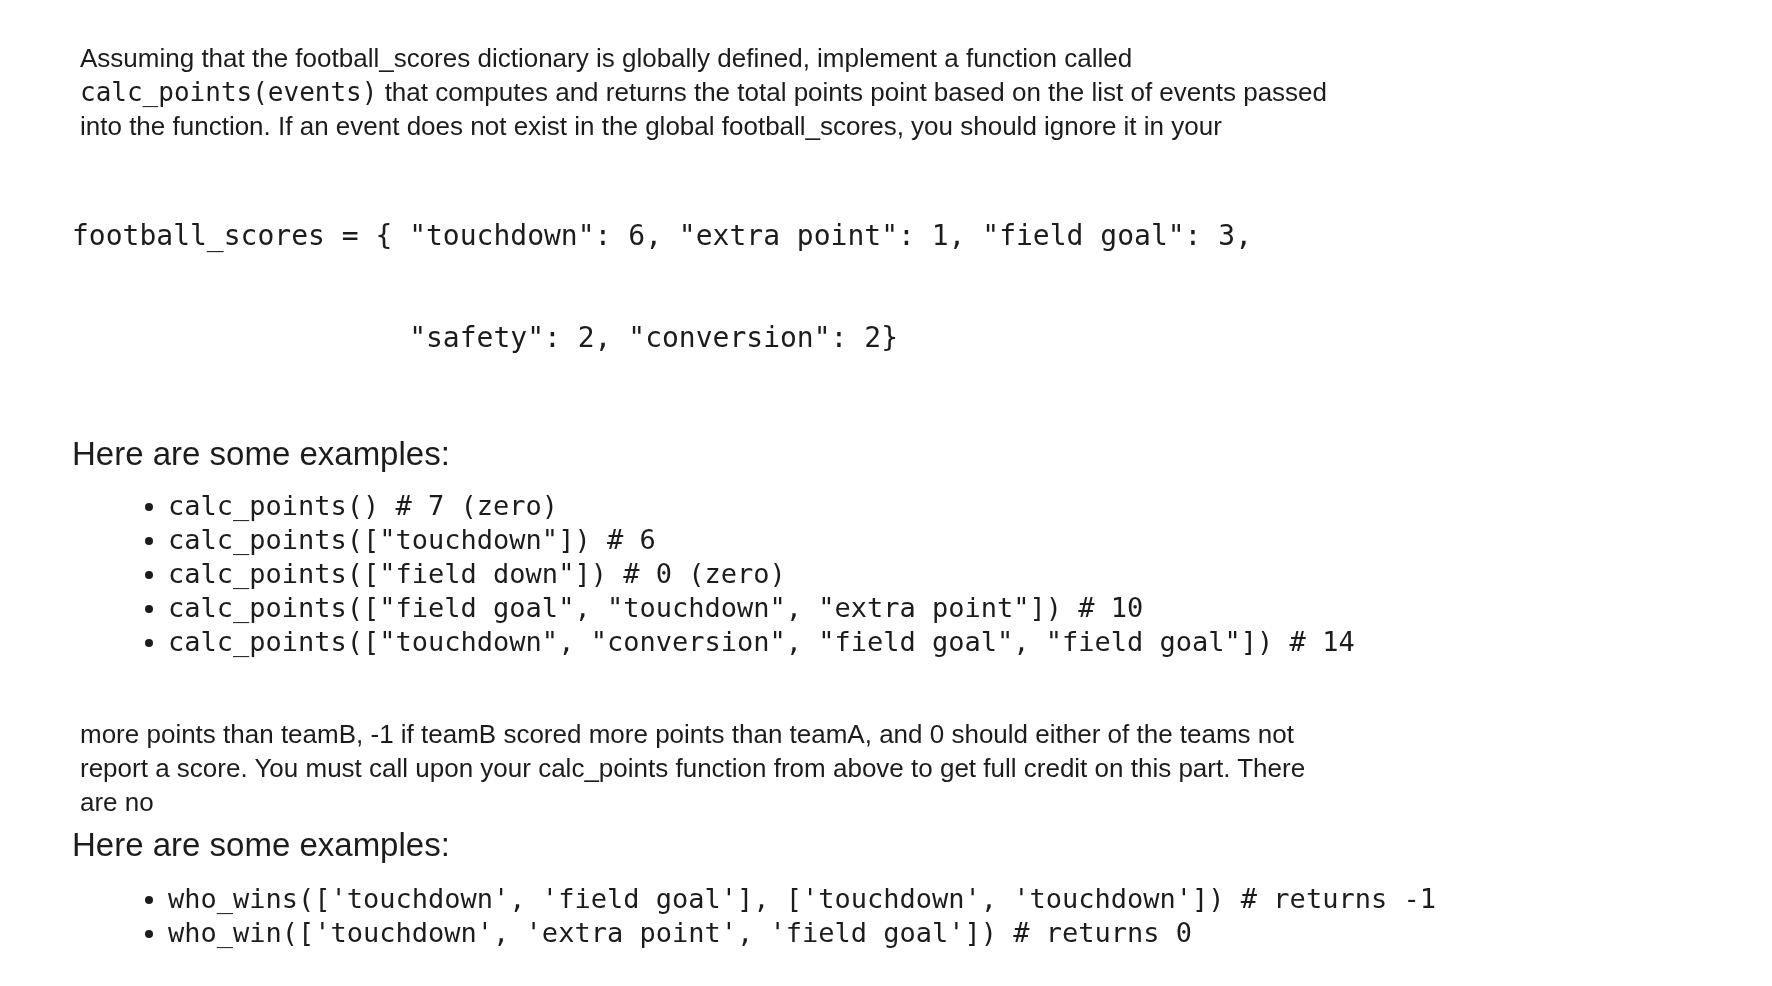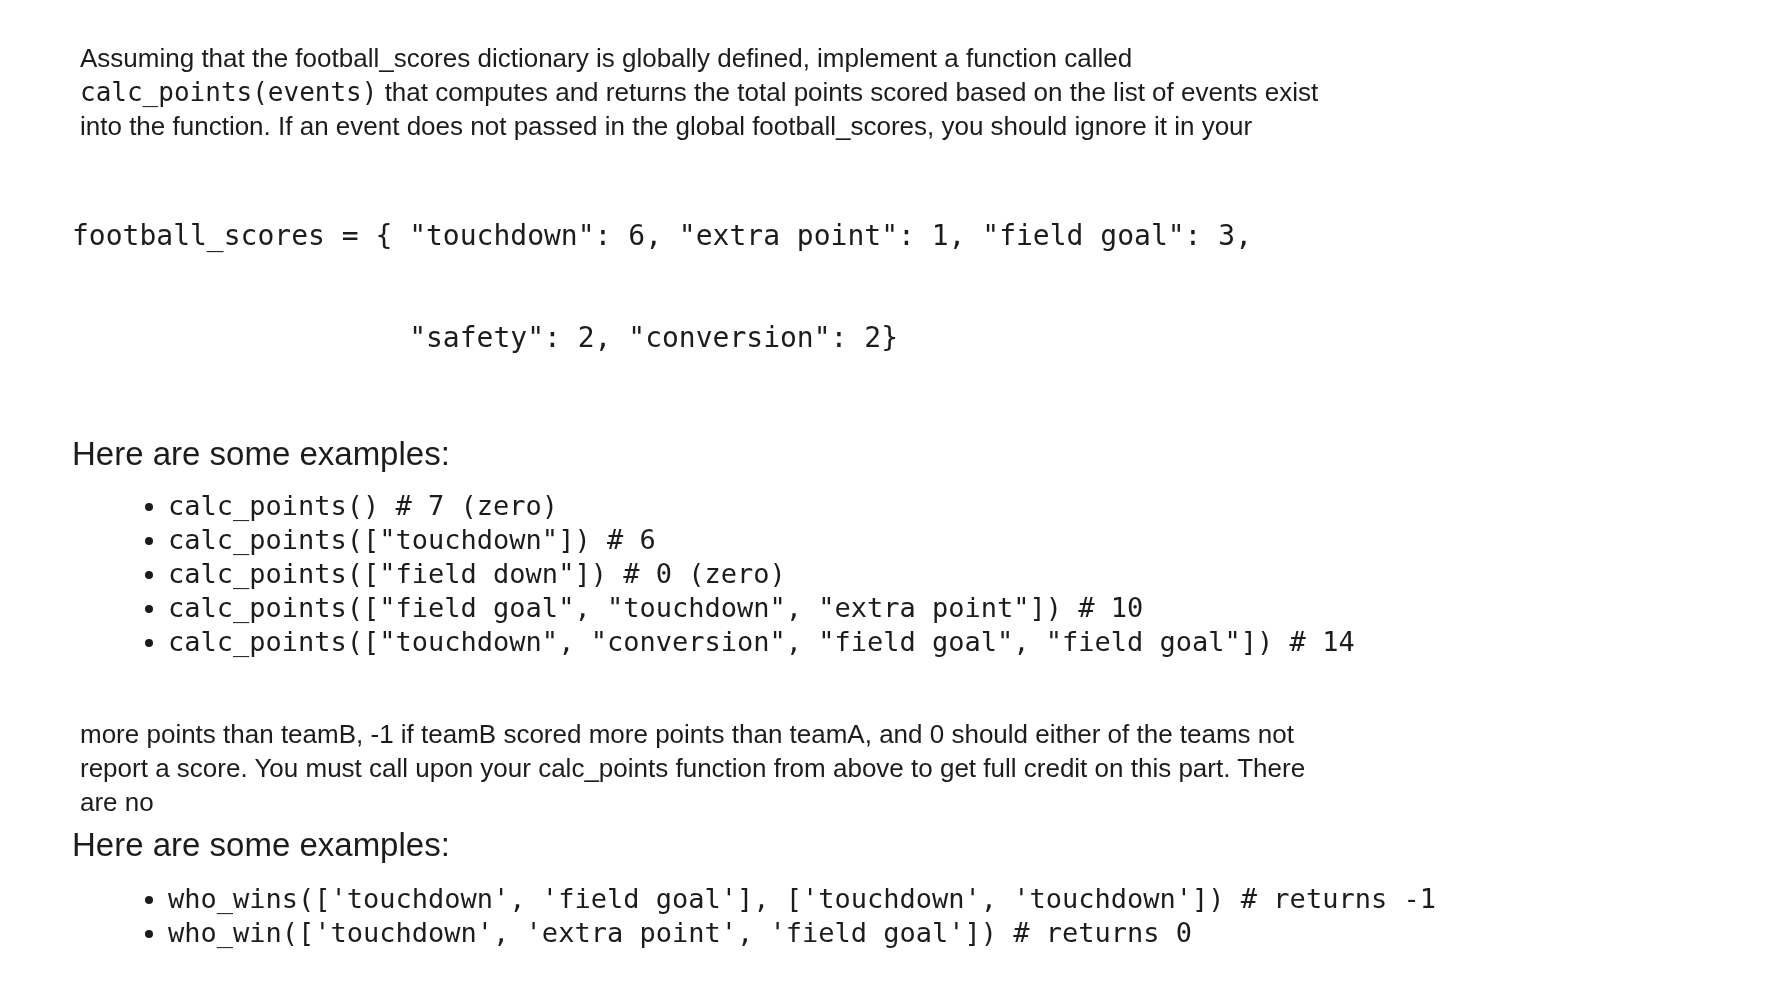--- a/index.html
+++ b/index.html
@@ -68,22 +68,22 @@
     margin-top: 20px;
   }
 </style>
 </head>
 <body>
 
 <div class="content">
 
   <div class="para">
     <div class="line"><span>Assuming that the football_scores dictionary is globally defined, implement a function called</span></div>
-    <div class="line"><span class="inline-code">calc_points(events)</span><span> that computes and returns the total points scored based on the list of events exist</span></div>
-    <div class="line"><span>into the function. If an event does not passed in the global football_scores, you should ignore it in your</span></div>
+    <div class="line"><span class="inline-code">calc_points(events)</span><span> that computes and returns the total points point based on the list of events passed</span></div>
+    <div class="line"><span>into the function. If an event does not exist in the global football_scores, you should ignore it in your</span></div>
   </div>
 
   <div class="codeblock">
     <div>football_scores = { "touchdown": 6, "extra point": 1, "field goal": 3,</div>
     <div>                    "safety": 2, "conversion": 2}</div>
   </div>
 
   <div class="examples-heading">Here are some examples:</div>
 
   <ul class="example-list">

